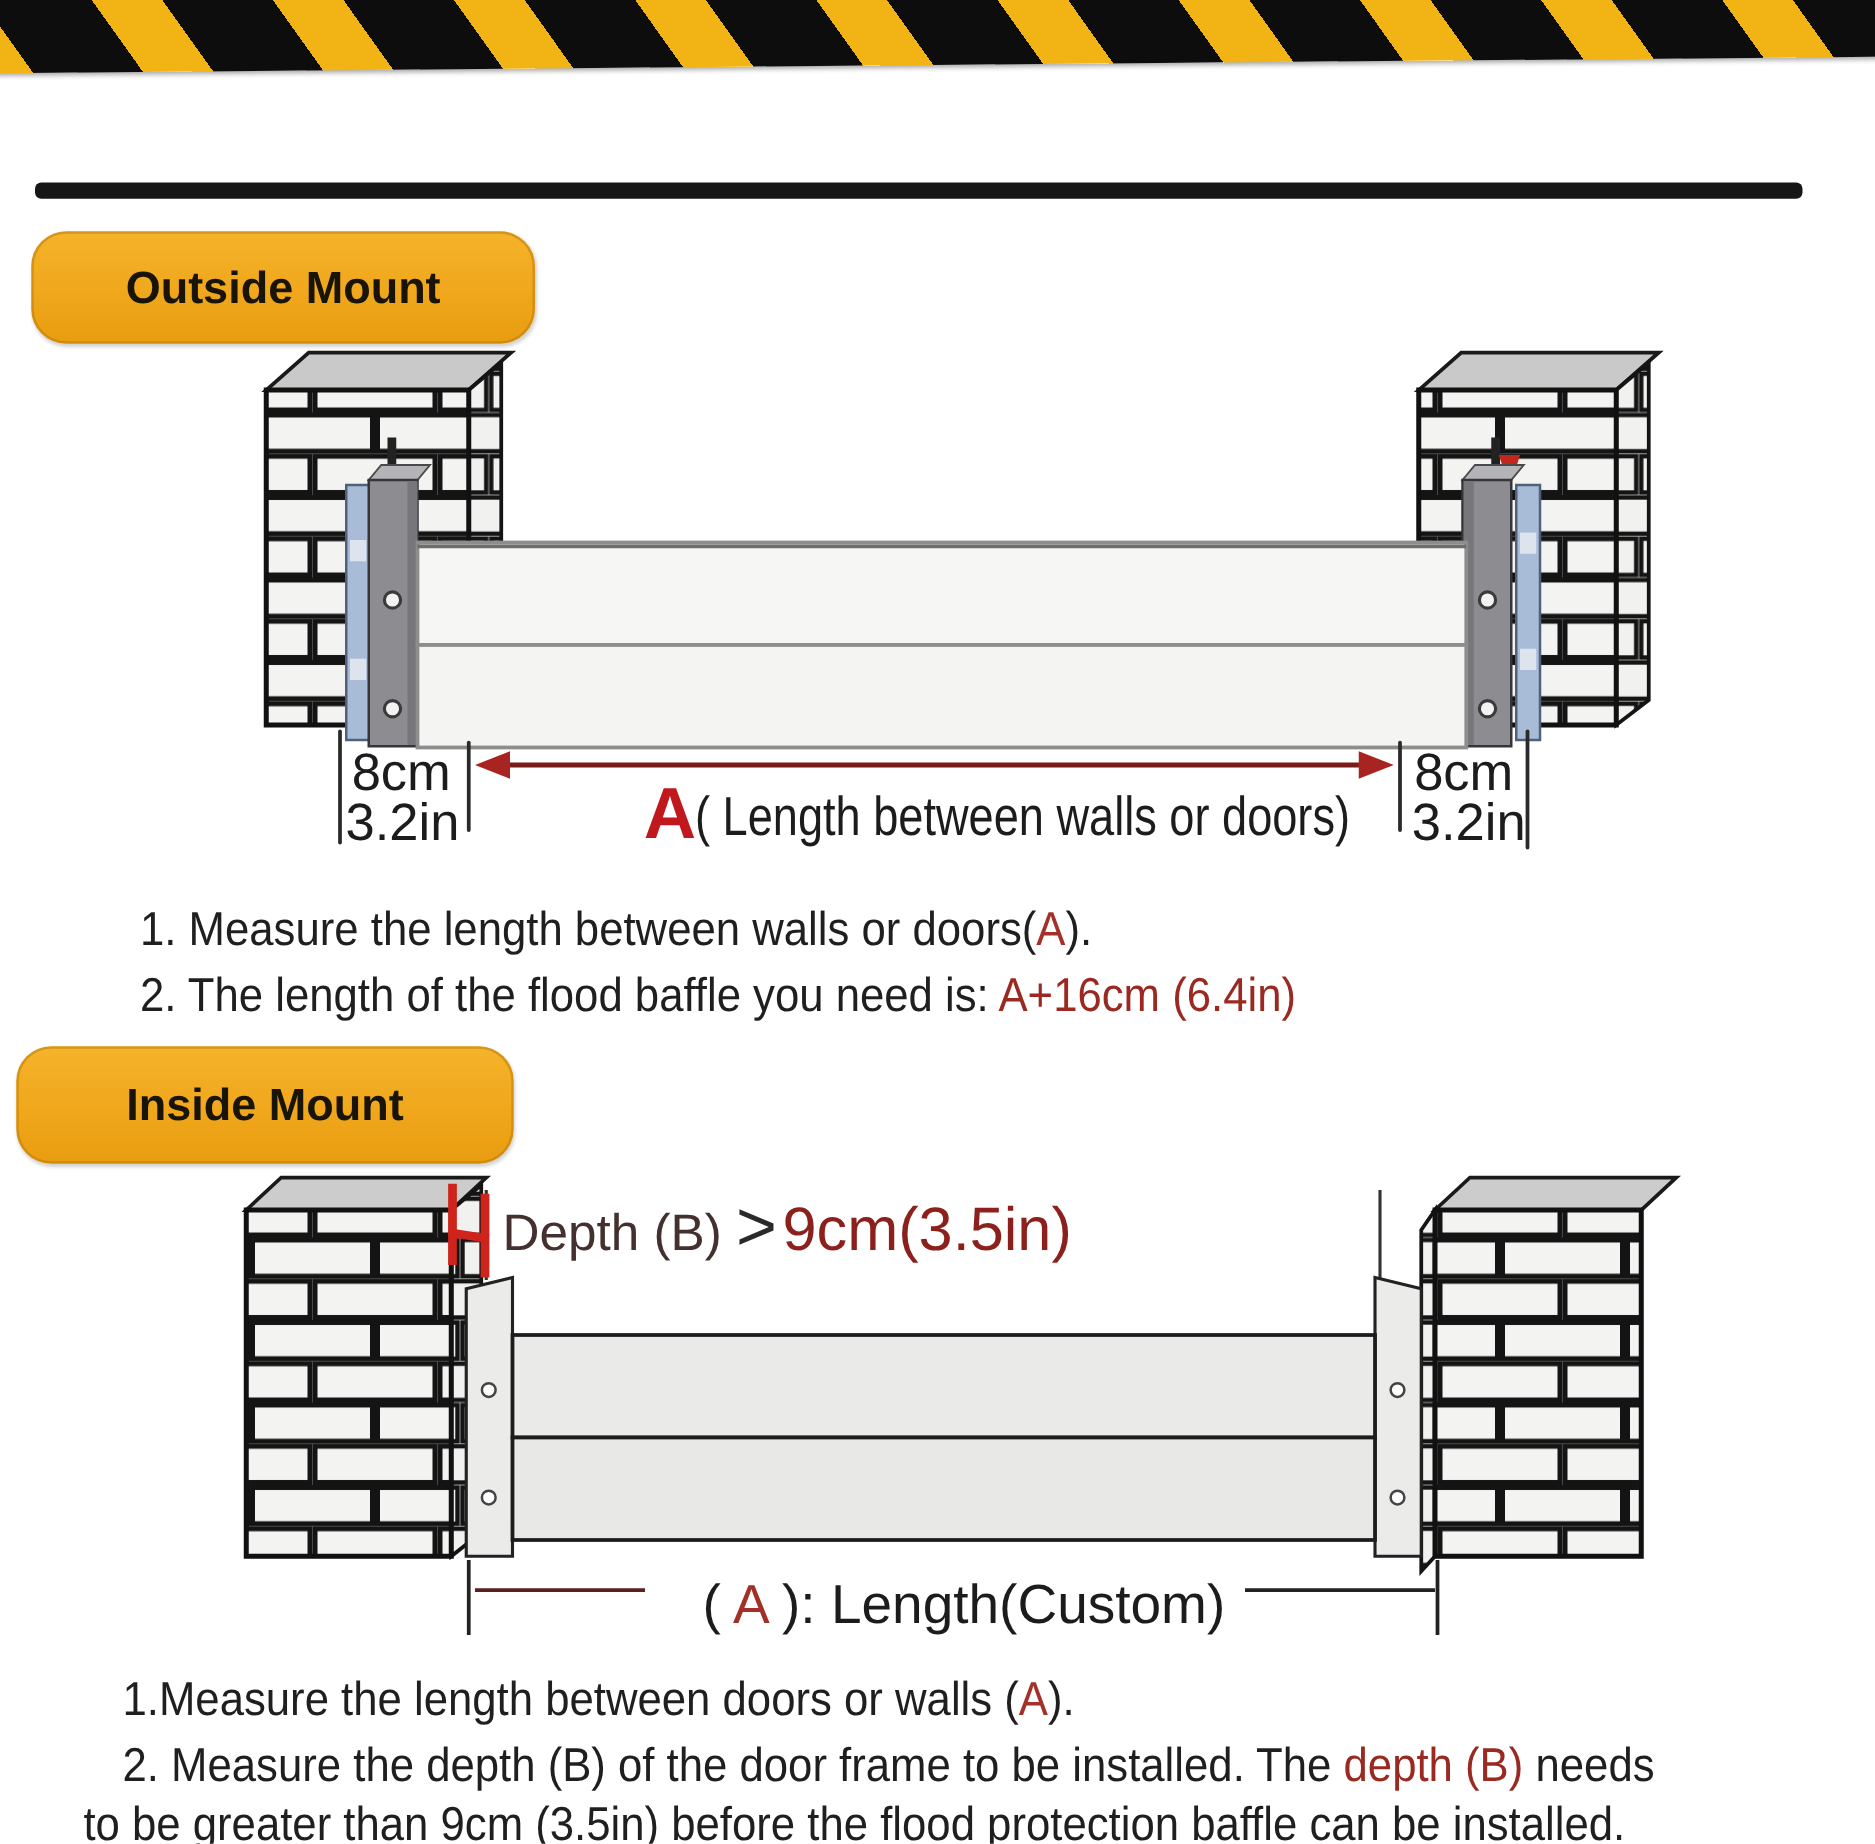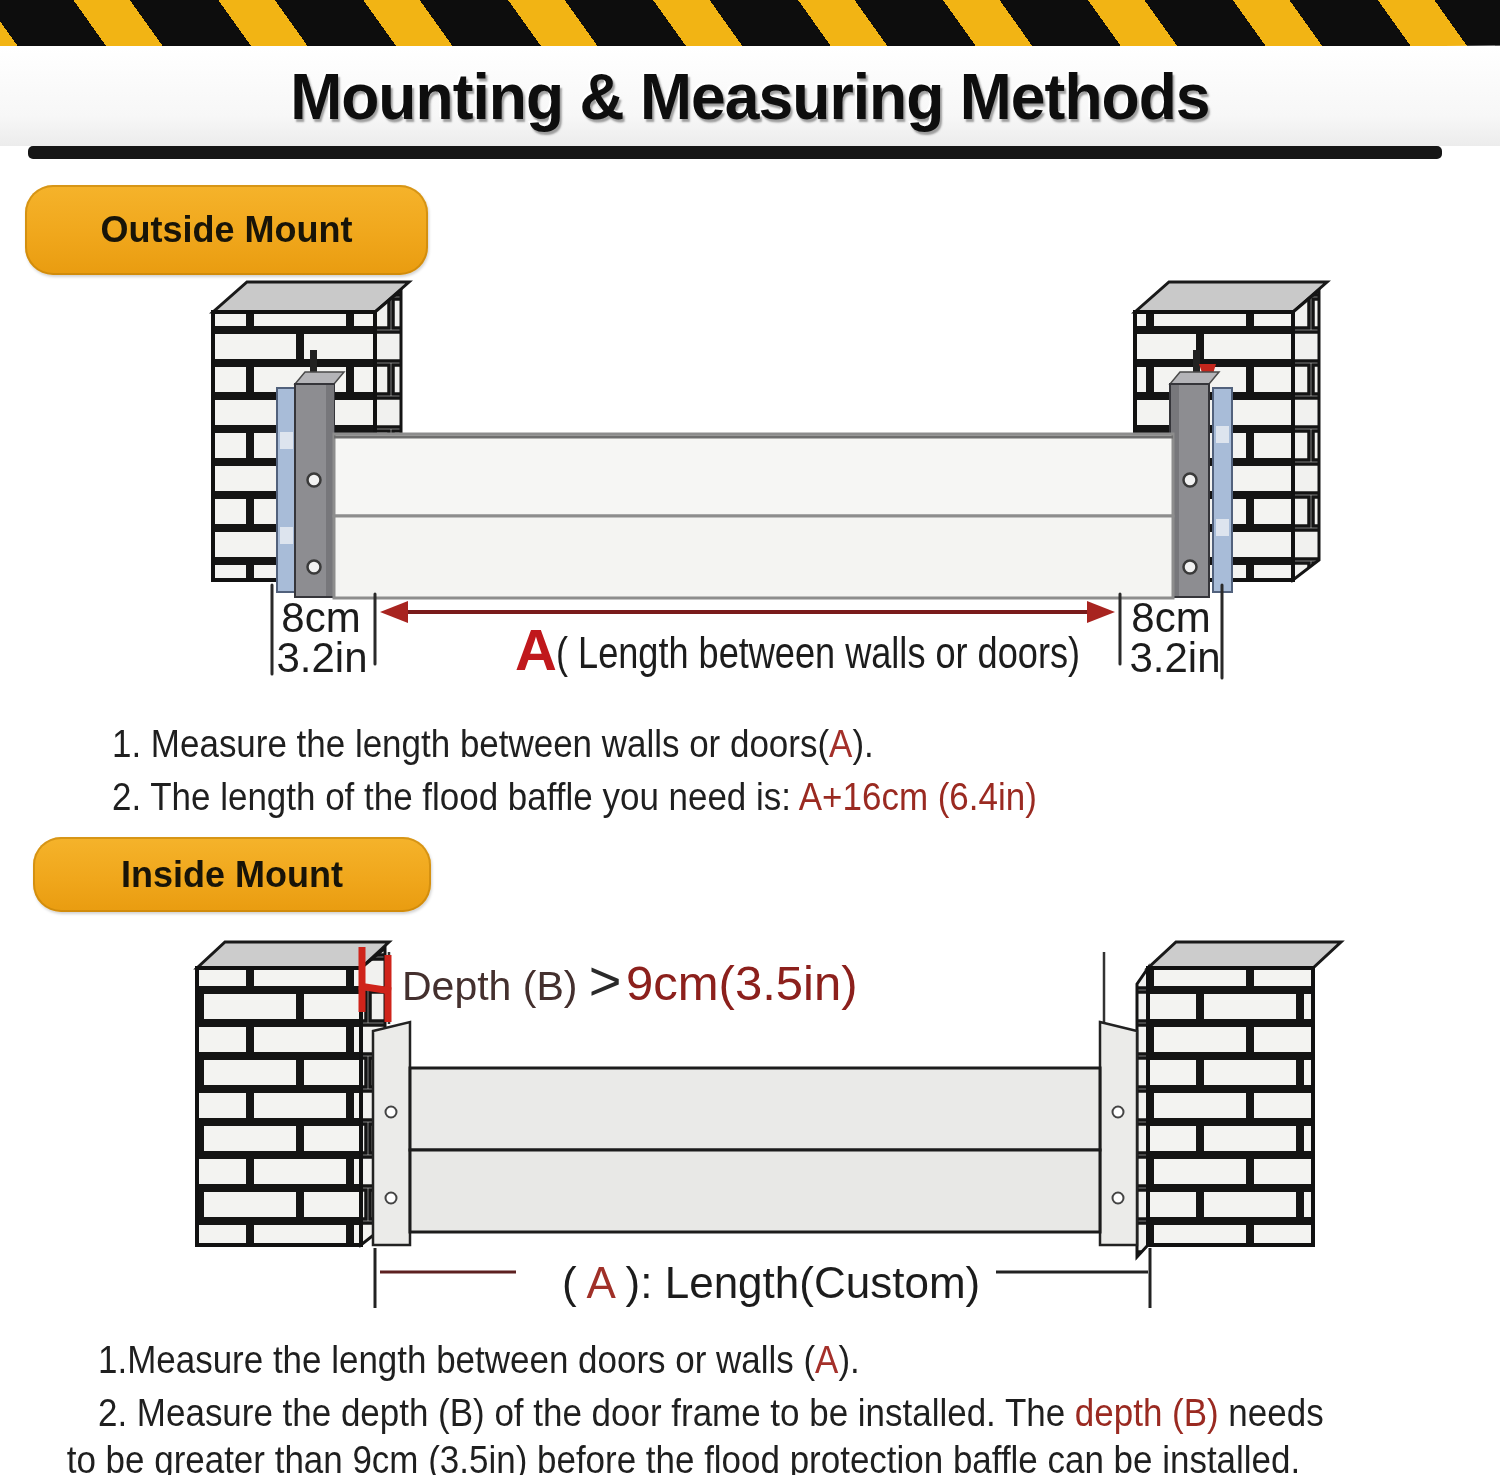--- a/index.html
+++ b/index.html
@@ -32,21 +32,21 @@
   }
   
   .mount-label{
     position:absolute;display:flex;align-items:center;justify-content:center;
     background:linear-gradient(180deg,#f5b32b 0%,#f0a71c 55%,#e99c10 100%);
     border-radius:28px;color:#181408;font-size:36px;font-weight:600;
     box-shadow:inset 0 0 0 2px rgba(190,125,8,.55), 1px 2px 3px rgba(0,0,0,.18);
     white-space:nowrap;
   }
   #outsideLabel{left:25px;top:185px;width:403px;height:90px;}
-  #insideLabel{left:33px;top:837px;width:398px;height:75px;}
+  #insideLabel{left:13px;top:837px;width:398px;height:94px;}
   
   svg{position:absolute;left:0;}
   svg text{font-family:"Liberation Sans",sans-serif;}
   #diagram1{top:270px;width:1500px;height:445px;}
   #diagram2{top:935px;width:1500px;height:400px;}
   
   .steps{
     position:absolute;color:#1f1f1f;font-size:38px;line-height:53px;
     transform:scaleX(.92);transform-origin:left top;white-space:nowrap;
   }
@@ -54,23 +54,20 @@
   #steps2{left:98px;top:1334px;}
   #steps2 .wrapline{margin-left:-34px;margin-top:-6px;}
   .red{color:#9a2a21;}
   .redA{color:#a4302a;}
 </style>
 </head>
 <body>
 
 <header class="banner">
   <div class="stripes"></div>
-  <div class="titleband">
-    <h1>Mounting &amp; Measuring Methods</h1>
-  </div>
   <div class="titlebar"></div>
 </header>
 
 <div id="outsideLabel" class="mount-label">
   <span>Outside Mount</span>
 </div>
 <div id="insideLabel" class="mount-label">
   <span>Inside Mount</span>
 </div>
 

